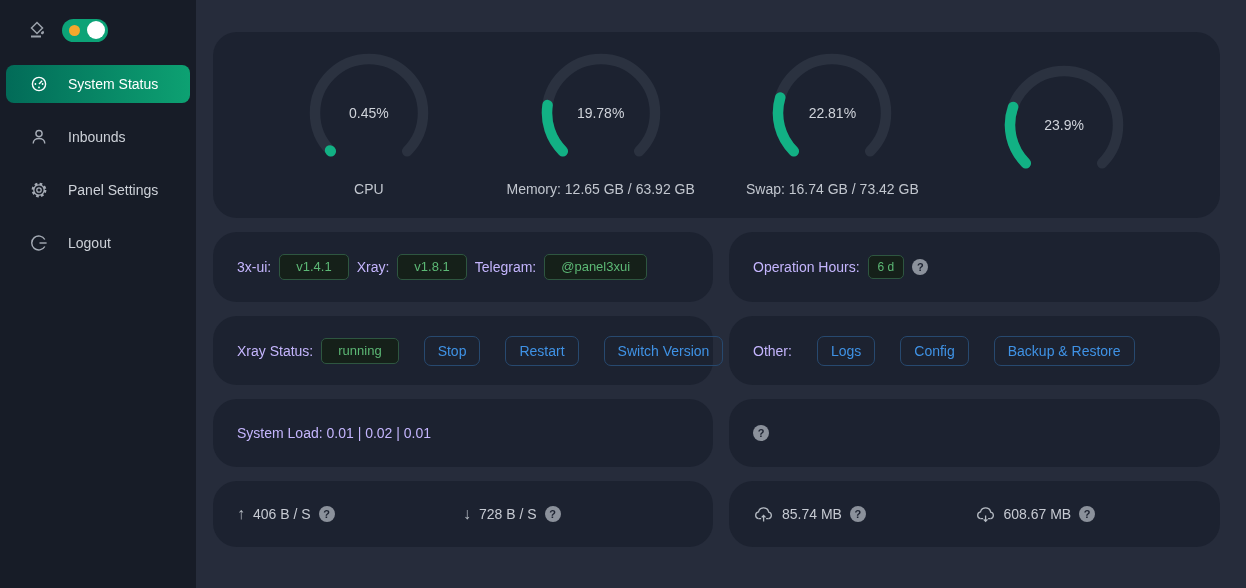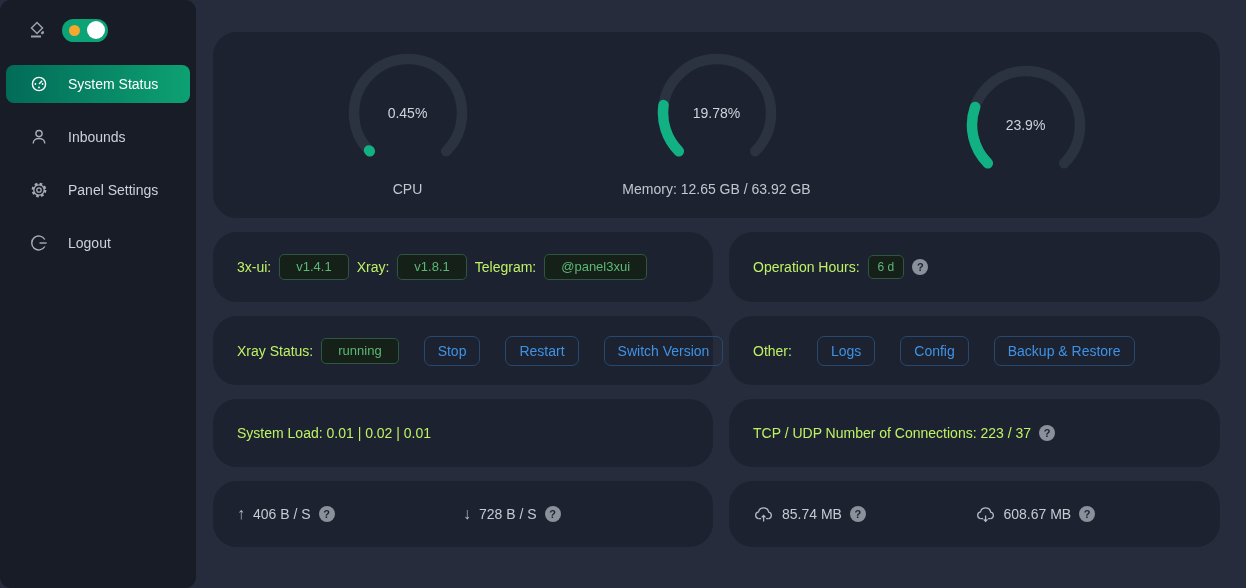--- a/index.html
+++ b/index.html
@@ -9,21 +9,20 @@
     font-size: 14px;
     background: #262c3b;
     color: #c9cdd5;
     display: flex;
   }
   
   .sidebar {
     width: 196px; height: 588px; flex: 0 0 196px;
     background: #171c27;
     padding-top: 14px;
-    border-radius: 11px;
   }
   .theme-row { display: flex; align-items: center; gap: 14px; padding-left: 28px; height: 32px; margin-bottom: 14px; }
   .theme-icon { width: 20px; height: 20px; color: #9ba1ab; }
   .switch {
     position: relative; width: 46px; height: 23px; border-radius: 12px;
     background: #0ca377; border: none; cursor: pointer;
   }
   .switch .sun { position: absolute; left: 7px; top: 6px; width: 11px; height: 11px; border-radius: 50%; background: #f5a82d; }
   .switch .knob { position: absolute; right: 3px; top: 2.5px; width: 18px; height: 18px; border-radius: 50%; background: #ffffff; }
   .menu { display: flex; flex-direction: column; }
@@ -53,21 +52,21 @@
   .gauge-value {
     position: absolute; inset: 0; display: flex; align-items: center; justify-content: center;
     color: #cfd3da; font-size: 14px;
   }
   .gauge-label { margin-top: 8px; color: #c2c7cf; font-size: 14px; white-space: nowrap; }
   .row { display: flex; gap: 16px; }
   .half-left  { width: 500px; }
   .half-right { flex: 1; }
   .h70 { height: 70px; } .h69 { height: 69px; } .h68 { height: 68px; } .h66 { height: 66px; }
   .card-line { display: flex; align-items: center; height: 100%; padding: 0 24px; gap: 8px; white-space: nowrap; }
-  .lbl { color: #bef264; }
+  .lbl { color: #c4b5fd; }
   .tag {
     display: inline-block; padding: 2px 9px; border-radius: 5px;
     font-size: 12px; line-height: 18px;
     color: #5cb875; background: #152019; border: 1px solid #2e5640;
   }
   .tag-lg { font-size: 13px; padding: 3px 16px; }
   .btn {
     display: inline-block; padding: 4px 13px; border-radius: 7px;
     font-size: 14px; line-height: 20px; cursor: pointer;
     color: #3f92e5; background: transparent; border: 1px solid #27496f; margin-left: 17px;
@@ -162,20 +161,30 @@
           <path class="gauge-progress" d="M 21.82 98.18 A 54 54 0 1 1 98.18 98.18" fill="none" stroke-width="10.5" stroke-linecap="round" pathLength="100" stroke-dasharray="19.78 1000"></path>
         </svg>
         <div class="gauge-value">19.78%</div>
       </div>
       <div class="gauge-label">Memory: 12.65 GB / 63.92 GB</div>
     </div>
     <div class="gauge-col">
       <div class="gauge-wrap">
         <svg viewBox="0 0 120 120">
           <path class="gauge-track" d="M 21.82 98.18 A 54 54 0 1 1 98.18 98.18" fill="none" stroke-width="10.5" stroke-linecap="round"></path>
+          <path class="gauge-progress" d="M 21.82 98.18 A 54 54 0 1 1 98.18 98.18" fill="none" stroke-width="10.5" stroke-linecap="round" pathLength="100" stroke-dasharray="22.81 1000"></path>
+        </svg>
+        <div class="gauge-value">22.81%</div>
+      </div>
+      <div class="gauge-label">Swap: 16.74 GB / 73.42 GB</div>
+    </div>
+    <div class="gauge-col">
+      <div class="gauge-wrap">
+        <svg viewBox="0 0 120 120">
+          <path class="gauge-track" d="M 21.82 98.18 A 54 54 0 1 1 98.18 98.18" fill="none" stroke-width="10.5" stroke-linecap="round"></path>
           <path class="gauge-progress" d="M 21.82 98.18 A 54 54 0 1 1 98.18 98.18" fill="none" stroke-width="10.5" stroke-linecap="round" pathLength="100" stroke-dasharray="23.9 1000"></path>
         </svg>
         <div class="gauge-value">23.9%</div>
       </div>
     </div>
   </section>
 
   <div class="row">
     <section class="card half-left h70">
       <div class="card-line">
@@ -217,21 +226,20 @@
   </div>
 
   <div class="row">
     <section class="card half-left h68">
       <div class="card-line">
         <span class="lbl">System Load: 0.01 | 0.02 | 0.01</span>
       </div>
     </section>
     <section class="card half-right h68">
       <div class="card-line">
-        <span class="lbl">TCP / UDP Number of Connections: 223 / 37</span>
         <span class="qmark">?</span>
       </div>
     </section>
   </div>
 
   <div class="row">
     <section class="card half-left h66">
       <div class="two-col">
         <div>
           <span class="arrow-glyph">↑</span>

